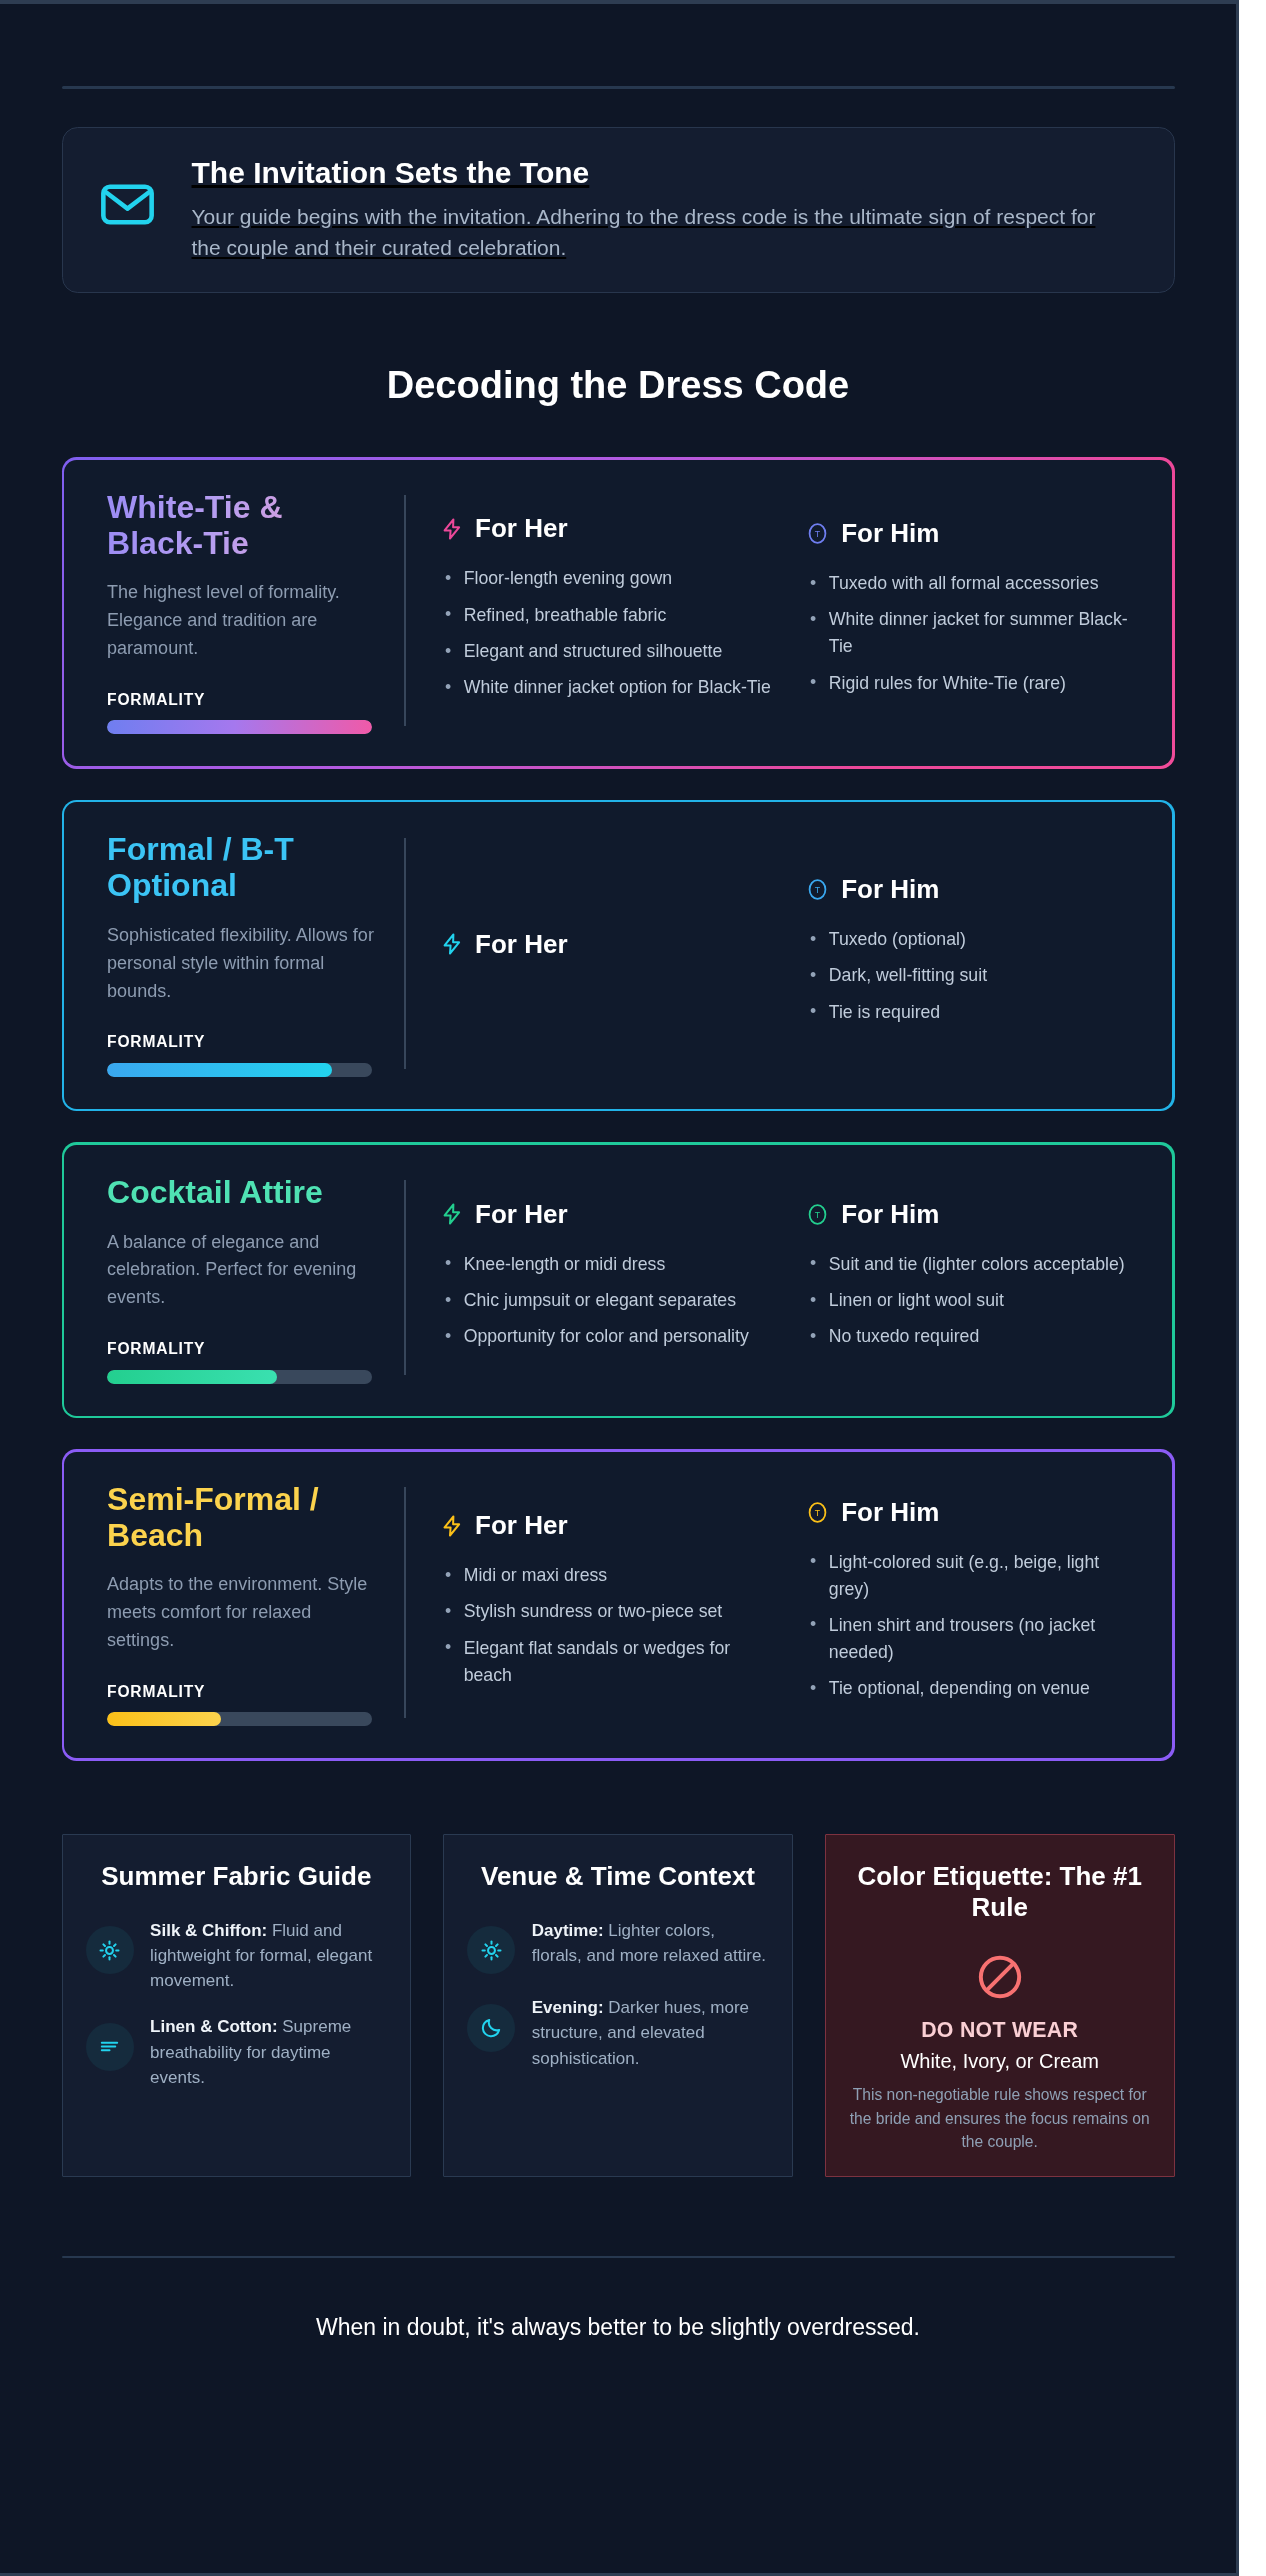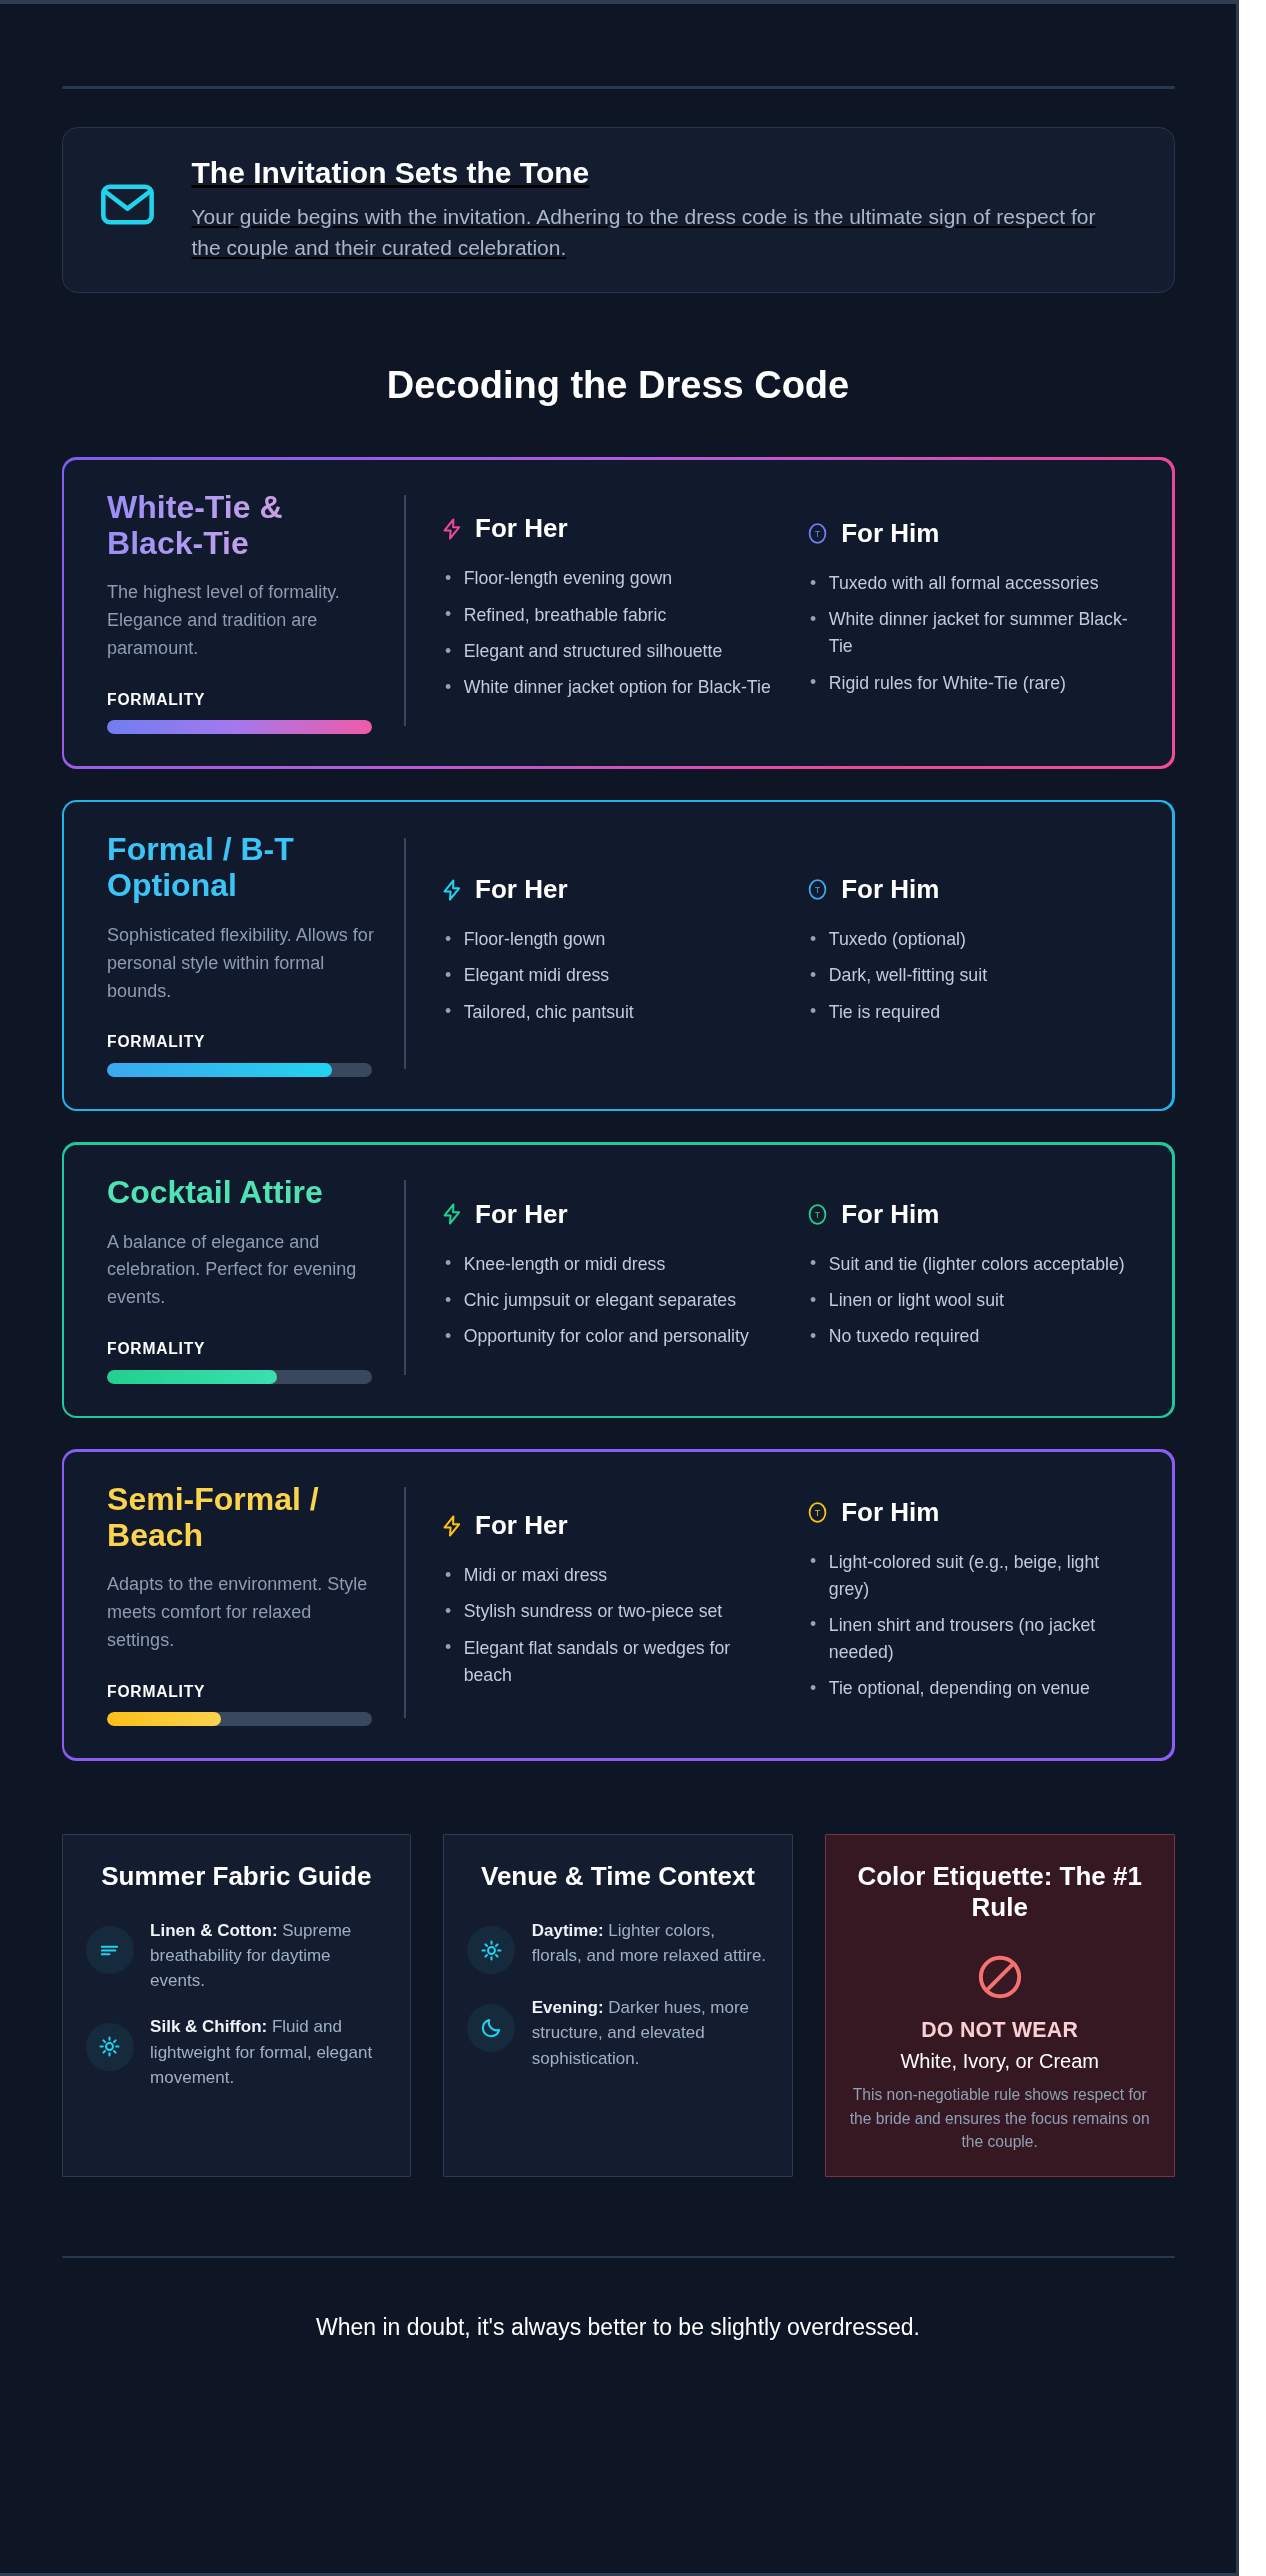--- a/index.html
+++ b/index.html
@@ -395,25 +395,20 @@
               <div class="dc-cols">
                 <div class="dc-col">
                   <div class="dc-col-h">
                     <span>
                       <svg width="24" height="24" viewBox="0 0 24 24" fill="none" stroke="#22d3ee" stroke-width="2" stroke-linecap="round" stroke-linejoin="round">
                         <path d="M13.4 2.5 L4.6 13.4 L10.6 13.4 L10 21.5 L19.1 10.3 L13.1 10.3 Z"></path>
                       </svg>
                     </span>
                     <span class="label">For Her</span>
                   </div>
-                  <ul>
-                    <li>Floor-length gown</li>
-                    <li>Elegant midi dress</li>
-                    <li>Tailored, chic pantsuit</li>
-                  </ul>
                 </div>
                 <div class="dc-col">
                   <div class="dc-col-h">
                     <span>
                       <svg width="25" height="25" viewBox="0 0 24 24" fill="none" stroke="#3aa8f0" stroke-width="1.7" stroke-linecap="round" stroke-linejoin="round">
                         <ellipse cx="12" cy="12" rx="7.6" ry="9"></ellipse>
                         <text x="12" y="15.4" font-family="Liberation Sans, sans-serif" font-size="8.4" text-anchor="middle" fill="#3aa8f0" stroke="none">T</text>
                       </svg>
                     </span>
                     <span class="label">For Him</span>
@@ -518,48 +513,48 @@
                 </div>
               </div>
             </div>
           </div>
         </div>
 
       <div class="bot">
 
         <div class="bcard">
           <h4>Summer Fabric Guide</h4>
-          <div class="brow">
-            <div class="bchip">
-              <svg width="23" height="23" viewBox="0 0 24 24" fill="none" stroke="#22d3ee" stroke-width="2.1" stroke-linecap="round">
-                <line x1="4" y1="8" x2="20" y2="8"></line>
-                <line x1="4" y1="12" x2="18" y2="12"></line>
-                <line x1="4" y1="16" x2="12" y2="16"></line>
-              </svg>
-            </div>
-            <div class="bt">
-              <b>Linen &amp; Cotton:</b><span> Supreme breathability for daytime events.</span>
-            </div>
-          </div>
           <div class="brow">
             <div class="bchip">
               <svg width="23" height="23" viewBox="0 0 24 24" fill="none" stroke="#22d3ee" stroke-width="2.1" stroke-linecap="round">
                 <circle cx="12" cy="12" r="3.6"></circle>
                 <line x1="12" y1="2.6" x2="12" y2="5"></line>
                 <line x1="12" y1="19" x2="12" y2="21.4"></line>
                 <line x1="2.6" y1="12" x2="5" y2="12"></line>
                 <line x1="19" y1="12" x2="21.4" y2="12"></line>
                 <line x1="5.6" y1="5.6" x2="7.3" y2="7.3"></line>
                 <line x1="16.7" y1="16.7" x2="18.4" y2="18.4"></line>
                 <line x1="5.6" y1="18.4" x2="7.3" y2="16.7"></line>
                 <line x1="16.7" y1="7.3" x2="18.4" y2="5.6"></line>
               </svg>
             </div>
             <div class="bt">
               <b>Silk &amp; Chiffon:</b><span> Fluid and lightweight for formal, elegant movement.</span>
+            </div>
+          </div>
+          <div class="brow">
+            <div class="bchip">
+              <svg width="23" height="23" viewBox="0 0 24 24" fill="none" stroke="#22d3ee" stroke-width="2.1" stroke-linecap="round">
+                <line x1="4" y1="8" x2="20" y2="8"></line>
+                <line x1="4" y1="12" x2="18" y2="12"></line>
+                <line x1="4" y1="16" x2="12" y2="16"></line>
+              </svg>
+            </div>
+            <div class="bt">
+              <b>Linen &amp; Cotton:</b><span> Supreme breathability for daytime events.</span>
             </div>
           </div>
         </div>
 
         <div class="bcard">
           <h4>Venue &amp; Time Context</h4>
           <div class="brow">
             <div class="bchip">
               <svg width="23" height="23" viewBox="0 0 24 24" fill="none" stroke="#22d3ee" stroke-width="2.1" stroke-linecap="round">
                 <circle cx="12" cy="12" r="3.6"></circle>

